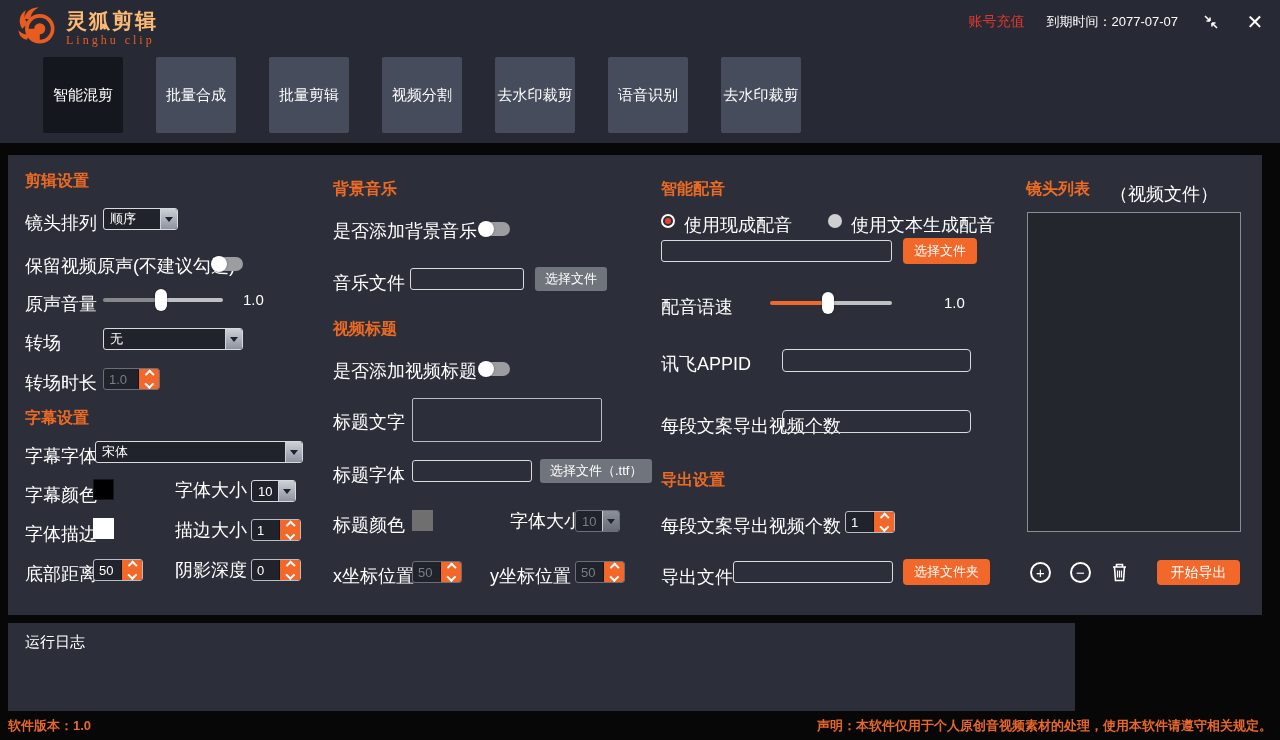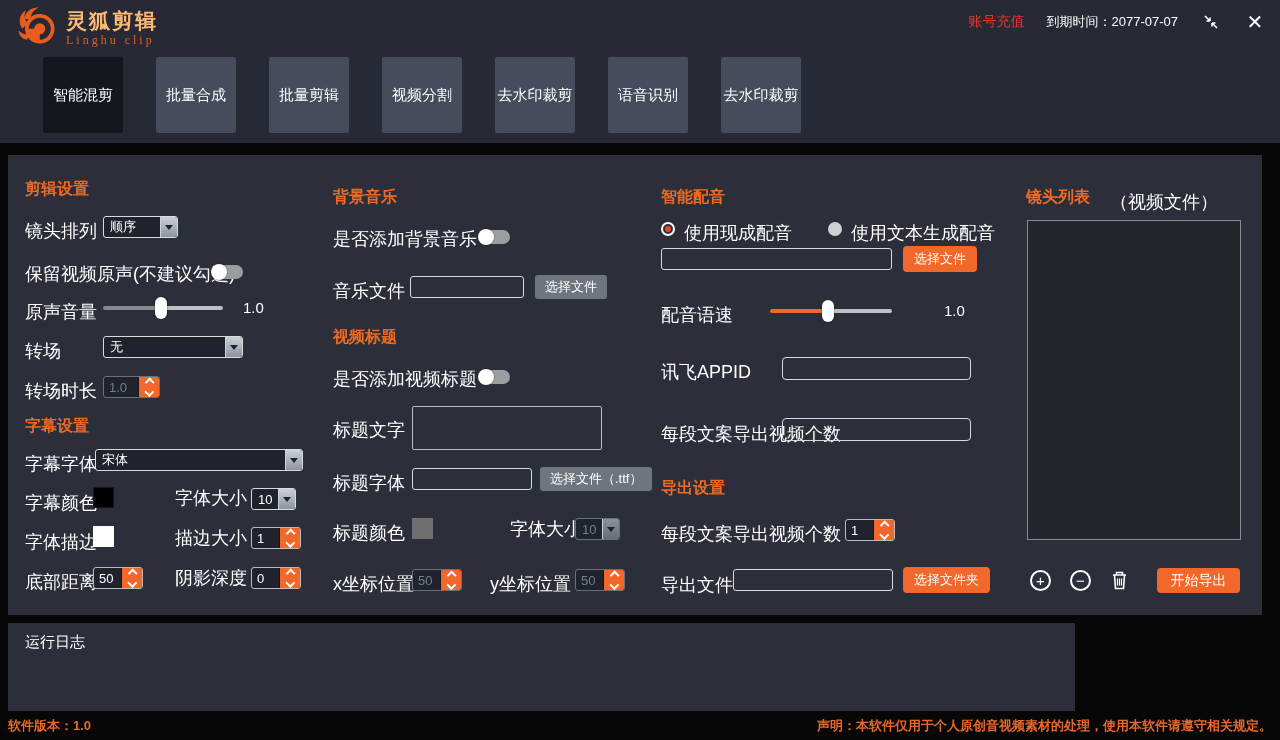--- a/index.html
+++ b/index.html
@@ -18,21 +18,21 @@
   .close-x{color:#fff;font-size:20px;line-height:20px}
   
   .tab{position:absolute;top:57px;width:80px;height:76px;background:#474c5d;color:#fff;
     display:flex;align-items:center;justify-content:center;font-size:15px;white-space:nowrap;
     border-radius:2px;cursor:pointer}
   .tab.active{background:#15171e;color:#ffffff}
   
   .main{position:absolute;left:8px;top:155px;width:1254px;height:460px;background:#2c2f39}
   .logpanel{position:absolute;left:8px;top:623px;width:1067px;height:88px;background:#2c2f39}
   .log-title{position:absolute;left:17px;top:10px;font-size:15px;color:#fff}
-  .col{position:absolute;top:16px;height:356px}
+  .col{position:absolute;top:8px;height:356px}
   #col1{left:17px;width:305px}
   #col2{left:325px;width:330px}
   #col3{left:653px;width:330px}
   #col4{left:1010px;width:240px}
   .sec{position:absolute;font-size:16px;font-weight:bold;color:#ED6A24;white-space:nowrap}
   .lbl{position:absolute;font-size:18px;color:#fff;white-space:nowrap}
   .val-big{font-size:15px}
   
   .dd{position:absolute;height:22px;border:1px solid #d9dadc;border-radius:3px;background:#20232b;
     display:flex;align-items:center;cursor:pointer}

